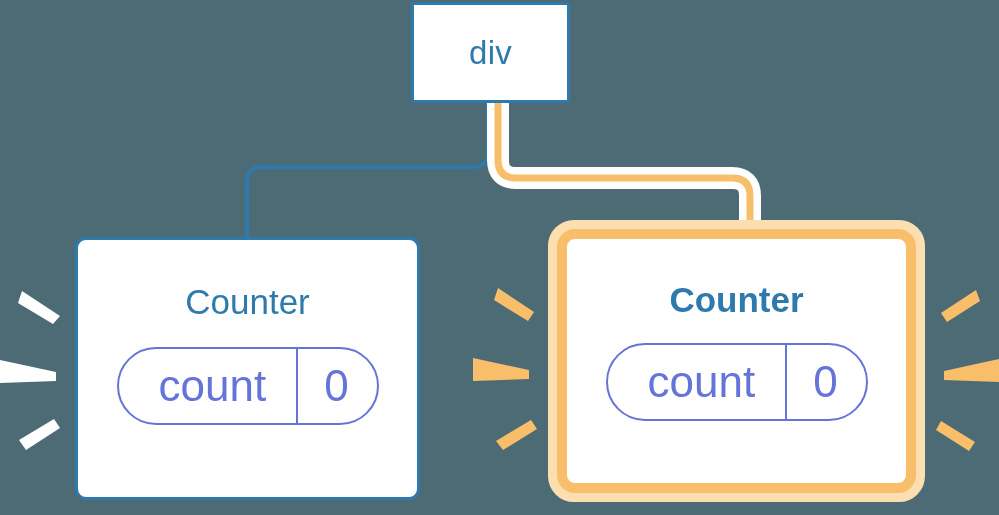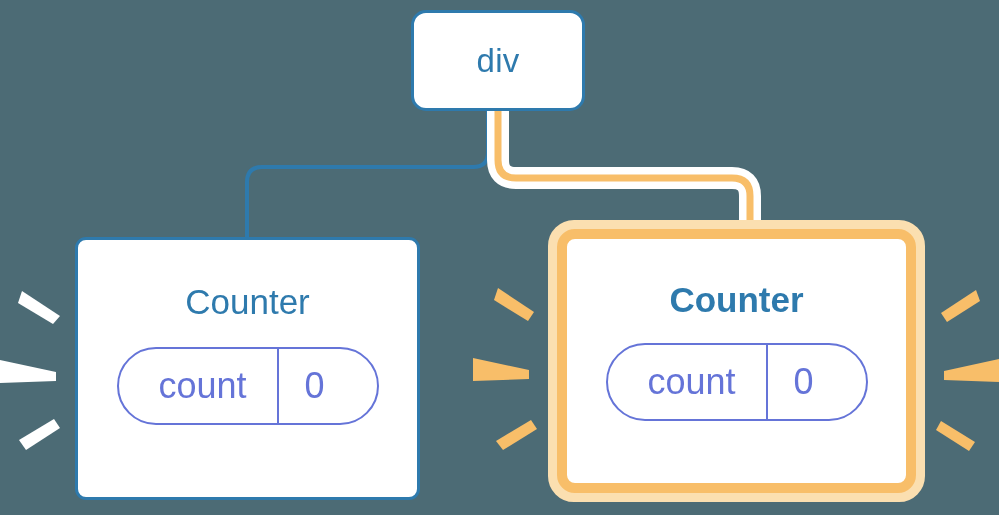--- a/index.html
+++ b/index.html
@@ -41,25 +41,25 @@
     box-sizing: border-box;
     background: #ffffff;
     display: flex;
     flex-direction: column;
     align-items: center;
   }
 
   
   .node-root {
     left: 411px;
-    top: 10px;
-    width: 174px;
+    top: 2px;
+    width: 159px;
     height: 101px;
     border: 3px solid #2e7aad;
-    border-radius: 15px;
+    border-radius: 3px;
     justify-content: center;
   }
   .node-root .node-title {
     font-size: 33px;
     color: #2e7aad;
     font-weight: 400;
     letter-spacing: .2px;
     line-height: 1;
   }
 
@@ -124,21 +124,21 @@
     box-sizing: border-box;
     overflow: hidden;
     background: #fff;
   }
   .pill-left,
   .pill-right {
     display: flex;
     align-items: center;
     justify-content: center;
     color: #6574d8;
-    font-size: 36px;
+    font-size: 44px;
     font-weight: 400;
     line-height: 1;
     box-sizing: border-box;
   }
   .pill-left  { padding: 0 30px 0 40px; }
   .pill-right { padding: 0 36px 0 26px; border-left: 2px solid #6574d8; }
 
   .node-plain .pill     { margin-top: 28px; width: 262px; }
   .node-highlight .pill { margin-top: 26px; width: 262px; }
 </style>

